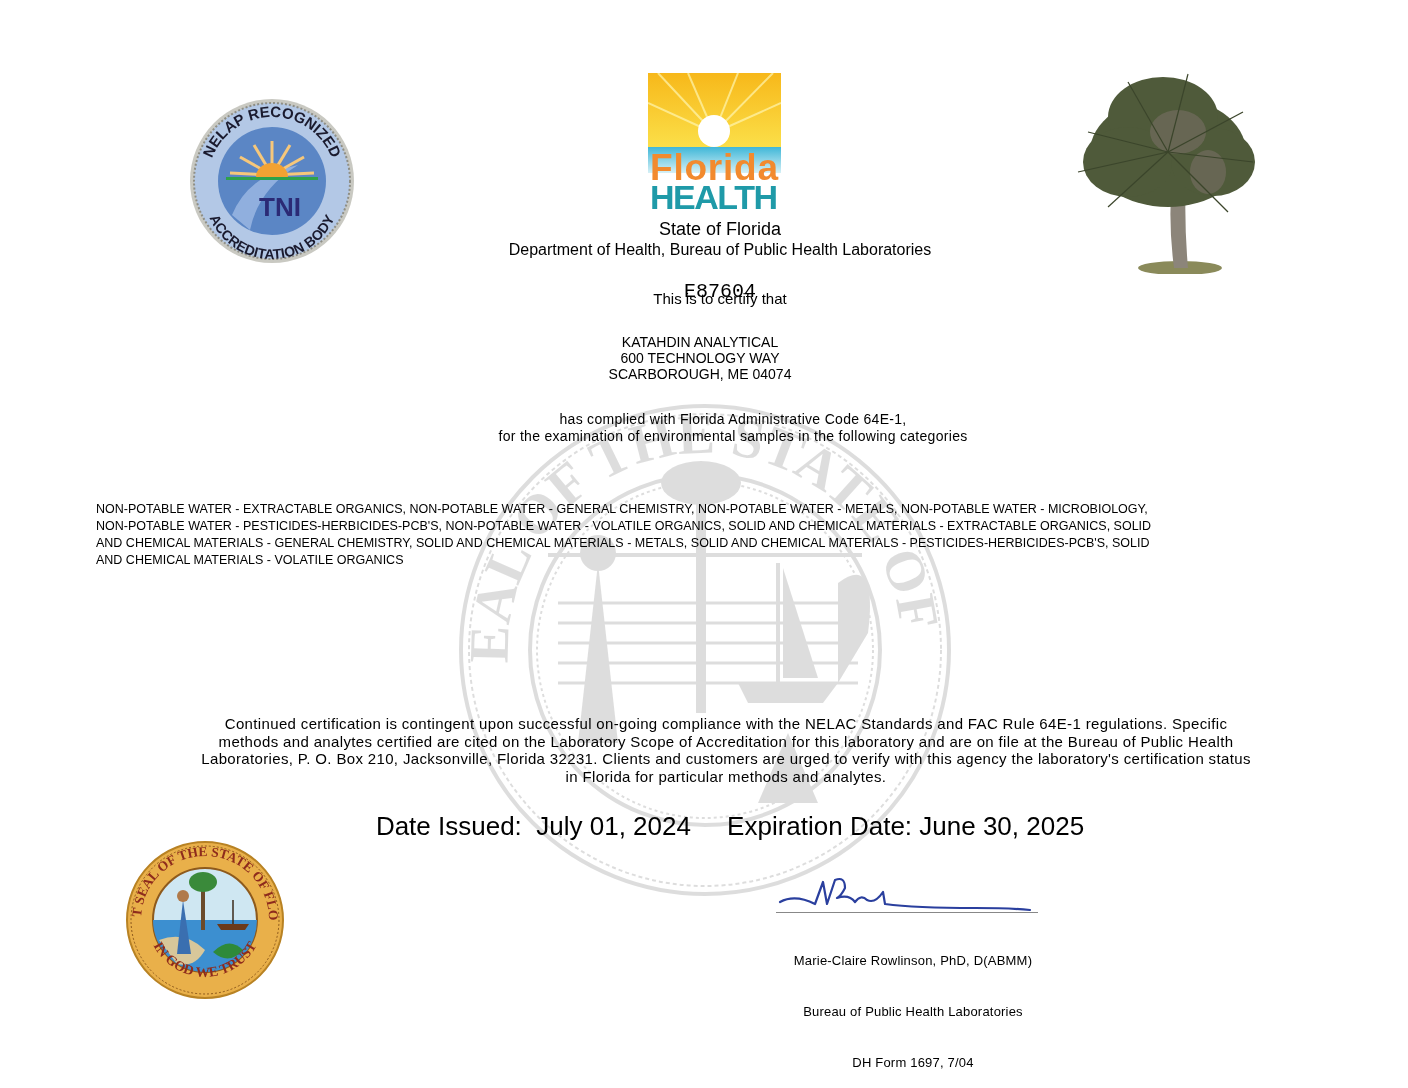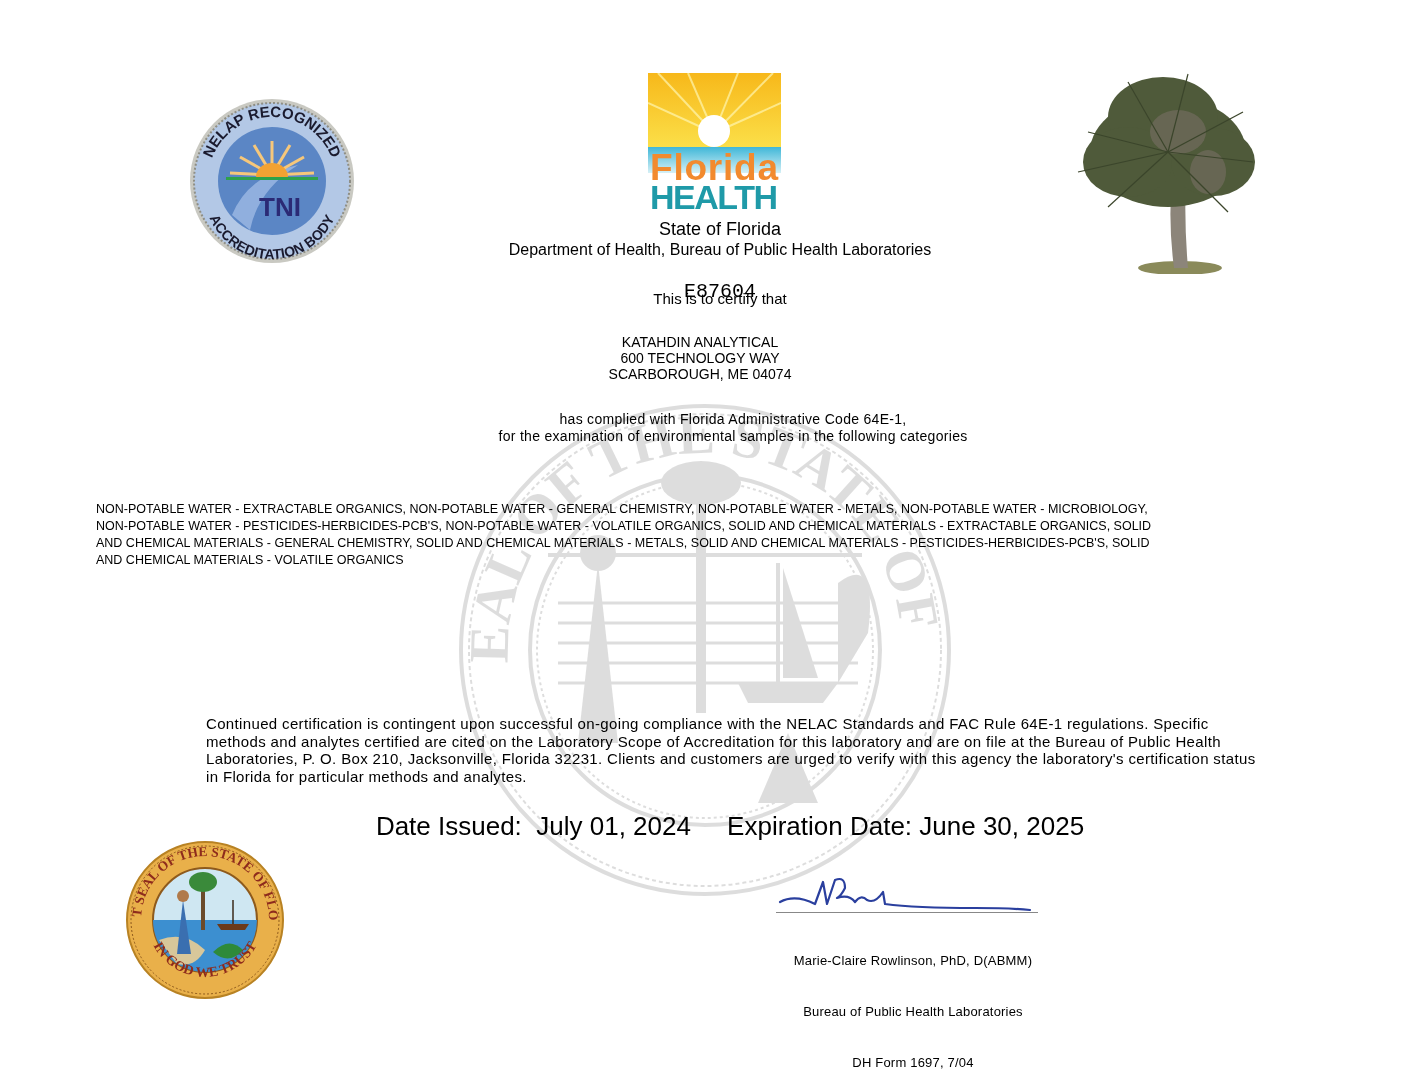--- a/index.html
+++ b/index.html
@@ -19,21 +19,21 @@
   .t-state { left:404px; width:632px; top:219px; font-size:18px; line-height:20px; }
   .t-dept  { left:404px; width:632px; top:239px; font-size:16px; line-height:22px; }
   .t-certify { left:404px; width:632px; top:261px; font-size:15px; line-height:18px;margin-top:29px; }
   .t-id { left:404px; width:632px; top:284px; font-size:20px; line-height:16px;font-family:Liberation Mono, monospace; }
   .t-lab { left:404px; width:592px; top:334px; font-size:14px; line-height:16px; }
 
   .t-comply { left:404px; width:658px; top:411px; font-size:14px; line-height:17px; letter-spacing:0.3px; }
 
   .t-cats { left:96px; width:1062px; top:501px; font-size:12.5px; line-height:17px; text-align:left; white-space:normal; }
 
-  .t-cond { left:206px; width:1064px; top:715px; font-size:15px; line-height:17.5px; letter-spacing:0.35px; white-space:normal; }
+  .t-cond { left:194px; width:1064px; top:715px; font-size:15px; line-height:17.5px; text-align:center; letter-spacing:0.35px; white-space:normal; }
 
   .t-dates { left:300px; width:860px; top:810px; font-size:26px; line-height:32px; text-align:center; white-space:pre; }
 
   
   #signature { left:775px; top:874px; width:265px; height:42px; }
   .sig-line { left:776px; top:912px; width:262px; border-top:1px solid #888; }
   .sig-block { left:722px; width:382px; top:918px; font-size:13px; line-height:17px; text-align:center; letter-spacing:0.2px; white-space:pre; }
 
   #fl-seal { left:125px; top:840px; width:160px; height:160px; }
 </style>

